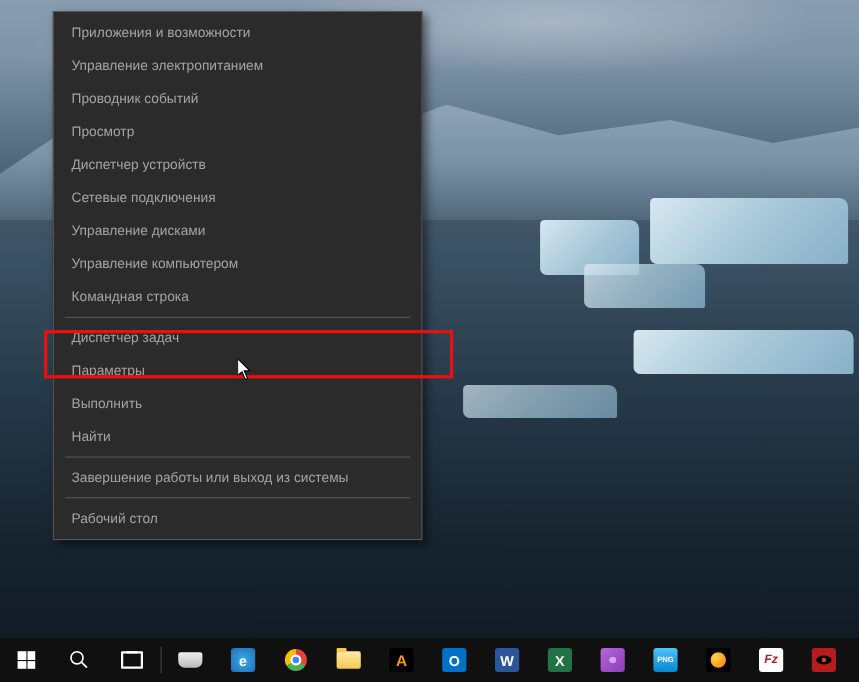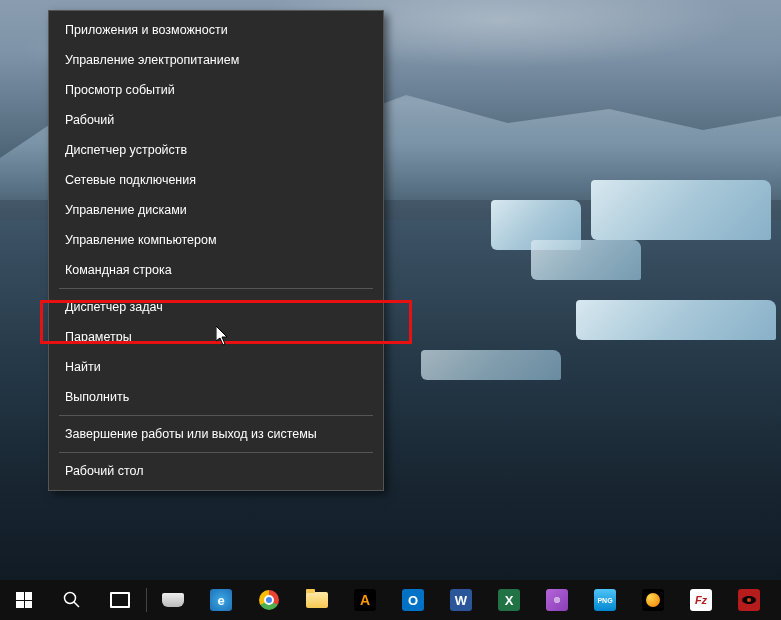--- a/index.html
+++ b/index.html
@@ -45,21 +45,21 @@
     .context-menu {
       position: absolute;
       left: 48px; top: 10px;
       width: 336px;
       background: #2b2b2b;
       border: 1px solid #555;
       box-shadow: 4px 4px 8px rgba(0,0,0,0.5);
       padding: 4px 0;
     }
     .menu-item {
-      color: #ffffff;
+      color: #a3a3a3;
       font-size: 12.5px;
       padding: 8px 16px;
       cursor: default;
       white-space: nowrap;
     }
     .menu-item.hovered { background: #414141; }
     .menu-separator {
       height: 1px;
       background: #555;
       margin: 3px 10px;
@@ -137,32 +137,32 @@
     <div class="iceberg ice1"></div>
     <div class="iceberg ice2"></div>
     <div class="iceberg ice3"></div>
     <div class="iceberg ice4"></div>
     <div class="iceberg ice5"></div>
   </div>
 
   <div class="context-menu">
     <div class="menu-item">Приложения и возможности</div>
     <div class="menu-item">Управление электропитанием</div>
-    <div class="menu-item">Просмотр событий</div>
-    <div class="menu-item">Рабочий</div>
+    <div class="menu-item">Проводник событий</div>
+    <div class="menu-item">Просмотр</div>
     <div class="menu-item">Диспетчер устройств</div>
     <div class="menu-item">Сетевые подключения</div>
     <div class="menu-item">Управление дисками</div>
     <div class="menu-item">Управление компьютером</div>
     <div class="menu-item">Командная строка</div>
     <div class="menu-separator"></div>
     <div class="menu-item">Диспетчер задач</div>
     <div class="menu-item">Параметры</div>
+    <div class="menu-item">Выполнить</div>
     <div class="menu-item">Найти</div>
-    <div class="menu-item">Выполнить</div>
     <div class="menu-separator"></div>
     <div class="menu-item">Завершение работы или выход из системы</div>
     <div class="menu-separator"></div>
     <div class="menu-item">Рабочий стол</div>
   </div>
 
   <div class="highlight-box"></div>
 
   <svg class="cursor" width="14" height="20" viewBox="0 0 14 20">
     <path d="M0 0 L0 15 L4 12 L7 19 L9 18 L6 11 L11 11 Z" fill="#fff" stroke="#000" stroke-width="1"></path>

